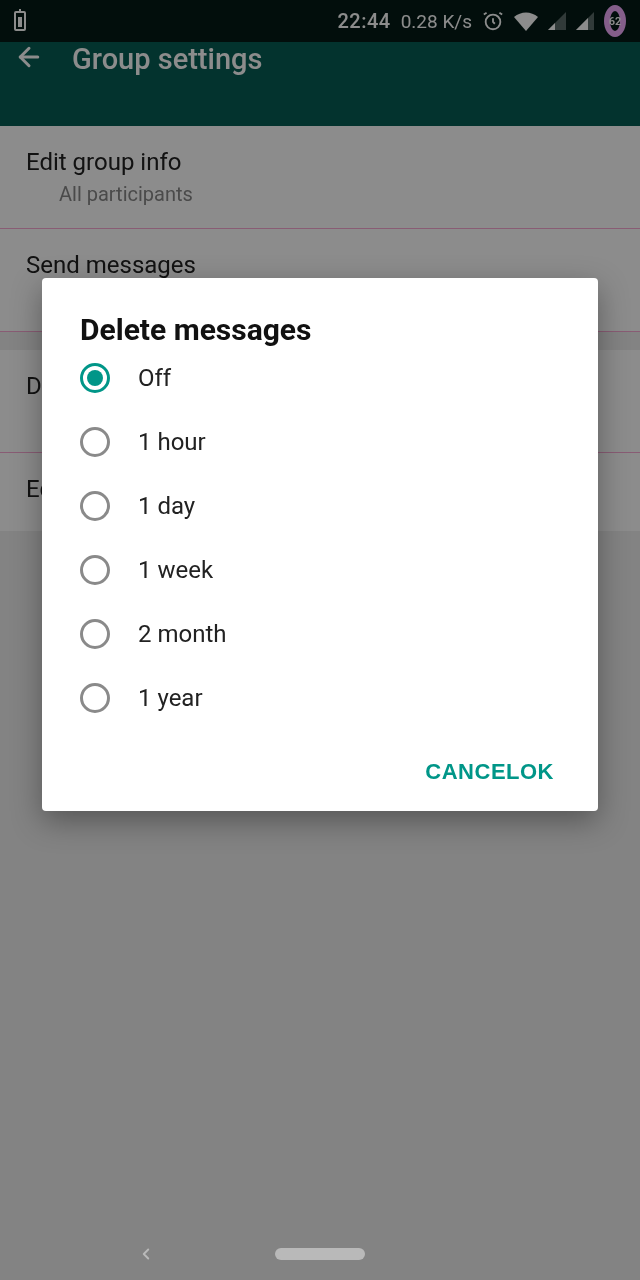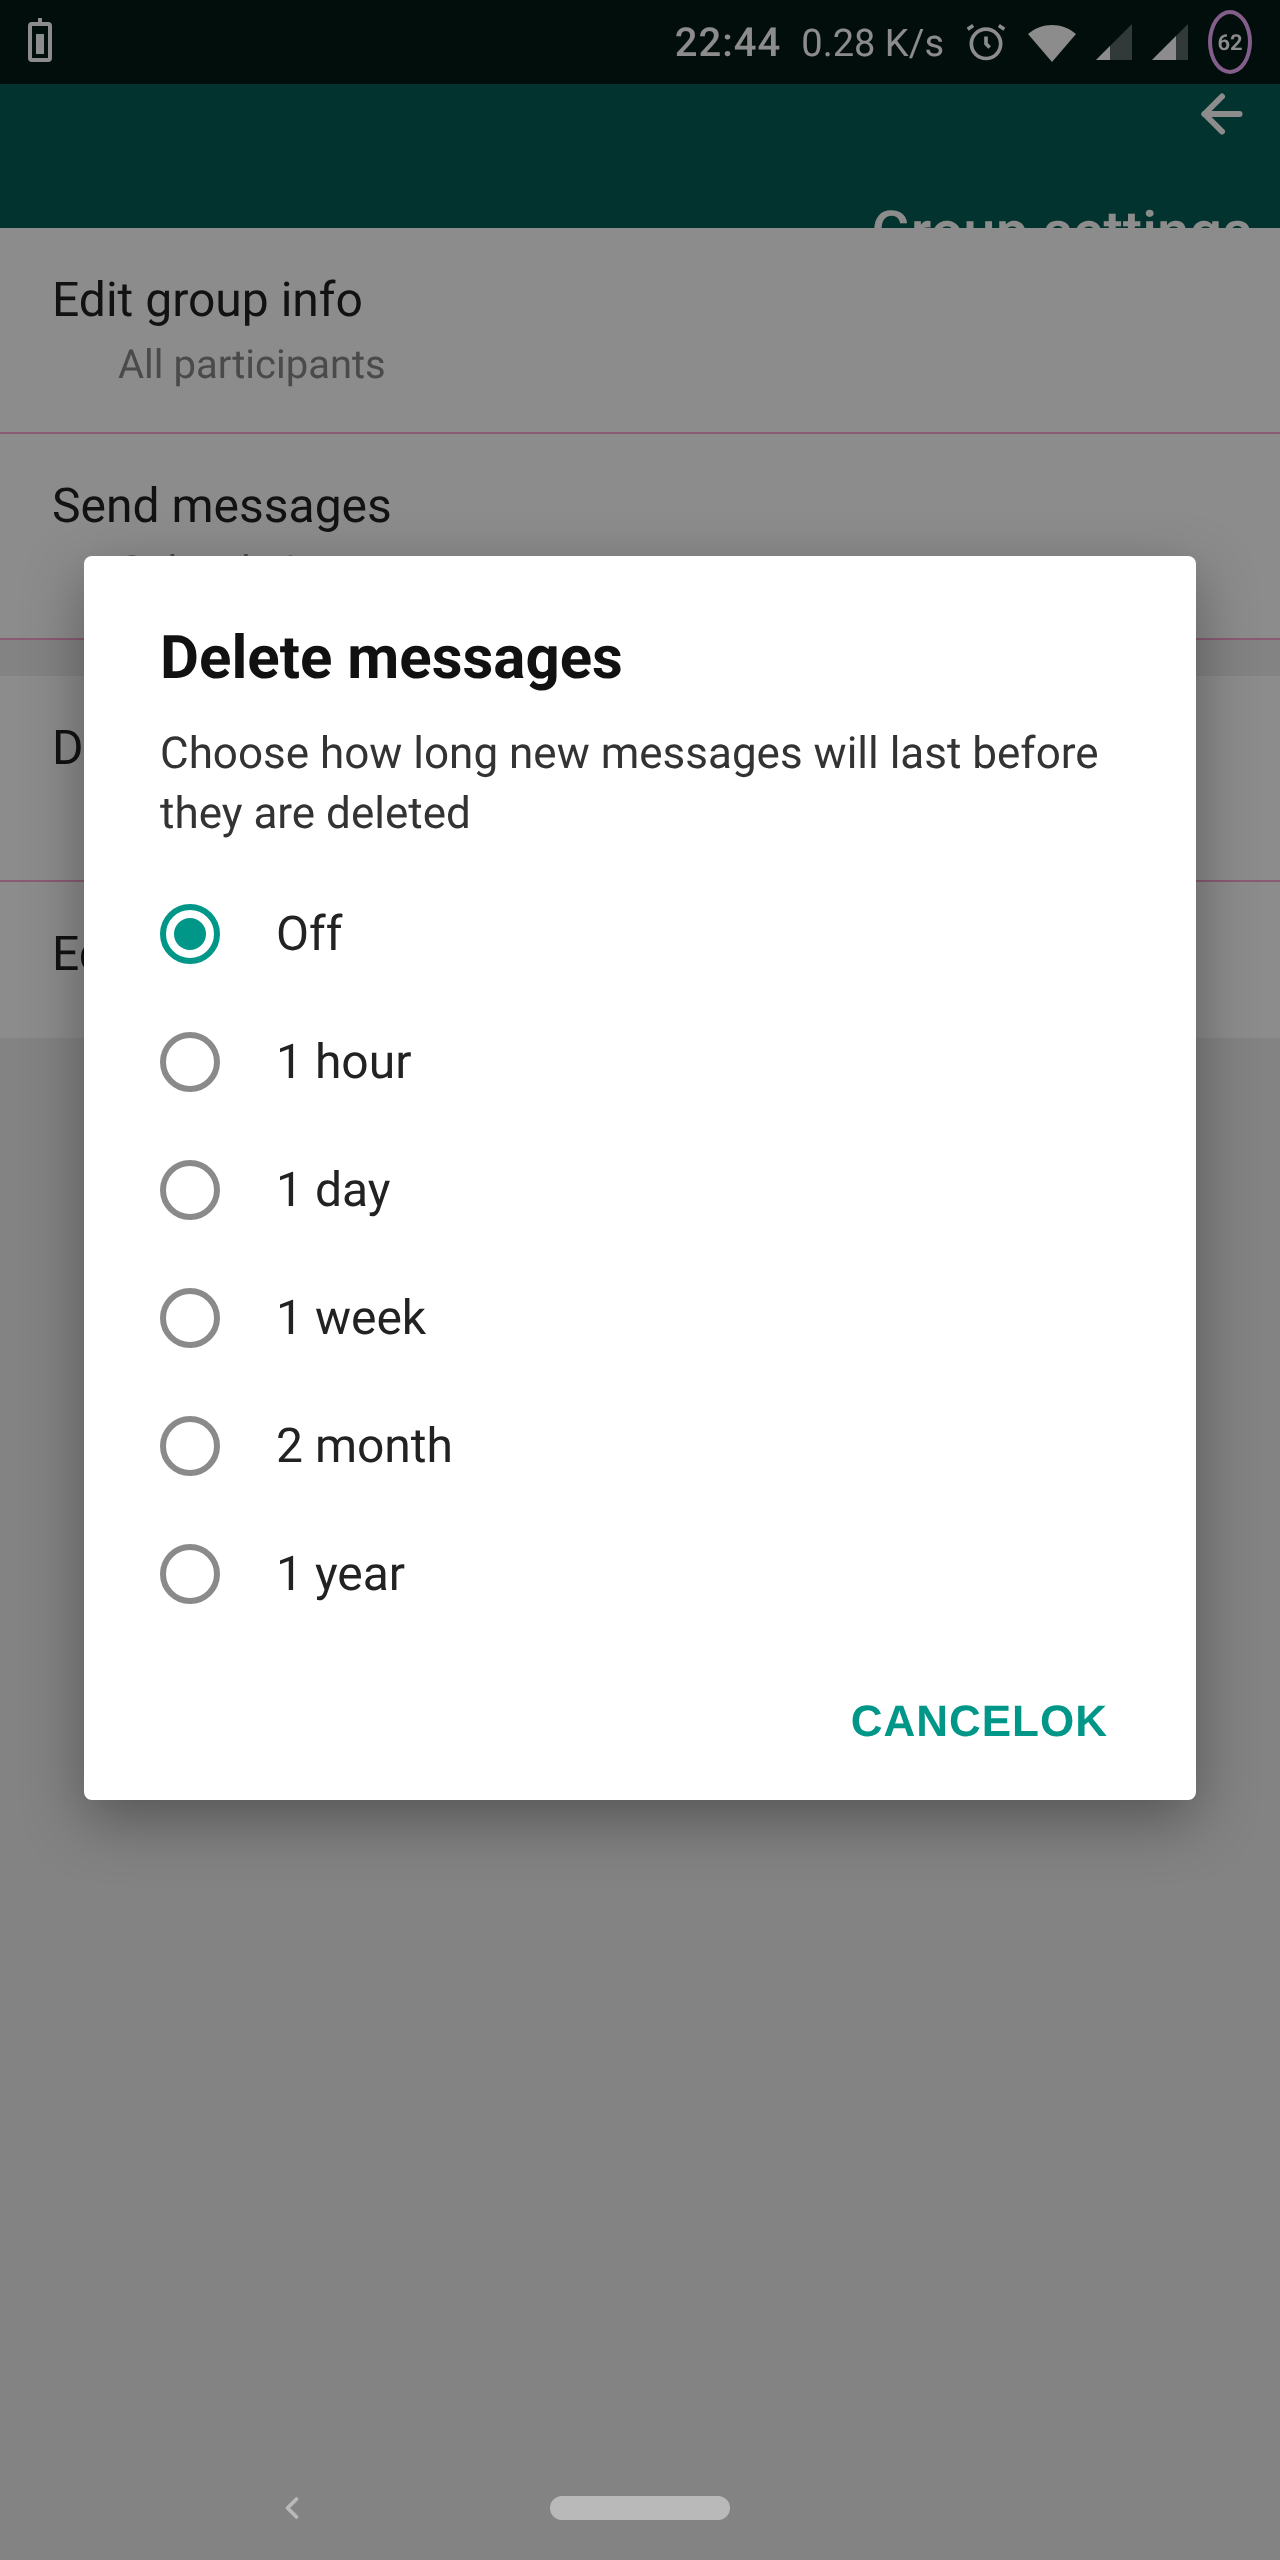--- a/index.html
+++ b/index.html
@@ -17,31 +17,30 @@
     font-size: 20px;
   }
   .status-left { flex: 0 0 auto; display:flex; align-items:center;}
   .status-right { flex: 1; display: flex; justify-content: flex-end; align-items: center; gap: 10px; }
   .battery-icon { width: 12px; height: 20px; border: 2px solid #fff; border-radius: 2px; position: relative; }
   .battery-icon::before { content:""; position:absolute; left:2px; right:2px; bottom:2px; top:4px; background:#fff; }
   .battery-icon::after { content:""; position:absolute; top:-4px; left:3px; right:3px; height:2px; background:#fff;}
   .clock { font-weight: 500; letter-spacing:0.5px;}
   .net-speed { font-size: 19px; }
   .alarm-icon svg, .wifi-icon svg, .signal-icon svg { display:block; }
-  .badge-circle { width:22px; height:32px; border:2px solid #f0abfc; border-radius:50%; display:flex; align-items:center; justify-content:center; font-size:11px; font-weight:600;}
+  .badge-circle { width:22px; height:32px; border:6px solid #f0abfc; border-radius:50%; display:flex; align-items:center; justify-content:center; font-size:11px; font-weight:600;}
 
   
   .app-bar {
-    height: 72px;
+    height: 84px;
     background: #075E54;
     display: flex;
-    align-items: flex-end;
+    align-items: flex-start;
     padding: 0 14px;
     gap: 28px;
-    flex-direction: column;
   }
   .back-arrow { width:30px; height:30px; color:#fff; }
   .app-title { color:#fff; font-size:29px; font-weight:500; }
 
   
   .settings-list { background:#fff; }
   .setting-item { padding: 22px 26px; border-bottom: 1px solid #f9a8d4; }
   .setting-item .title { font-size: 24px; color:#222; margin-bottom:6px; }
   .setting-item .sub { font-size: 20px; color:#888;margin-left:33px; }
   .section-divider { height: 18px; background:#eeeeee; }
@@ -152,21 +151,20 @@
   </div>
   <div class="setting-item" style="border-bottom:none;">
     <div class="title">Edit group admins</div>
   </div>
 </div>
 
 <div class="scrim"></div>
 
 <div class="dialog">
   <div class="dialog-title">Delete messages</div>
-  <div class="dialog-desc">Choose how long new messages will last before they are deleted</div>
 
   <div class="radio-group">
     <div class="radio-row selected">
       <span class="radio-outer">
           <span class="radio-inner"></span>
         </span>
       <span class="radio-label">Off</span>
     </div>
     <div class="radio-row">
       <span class="radio-outer">

